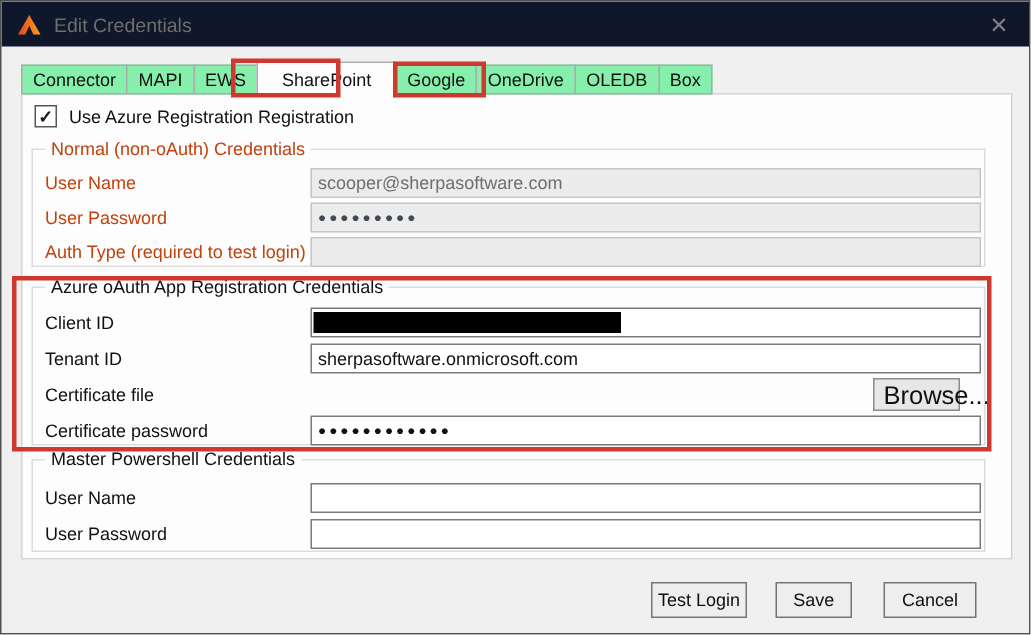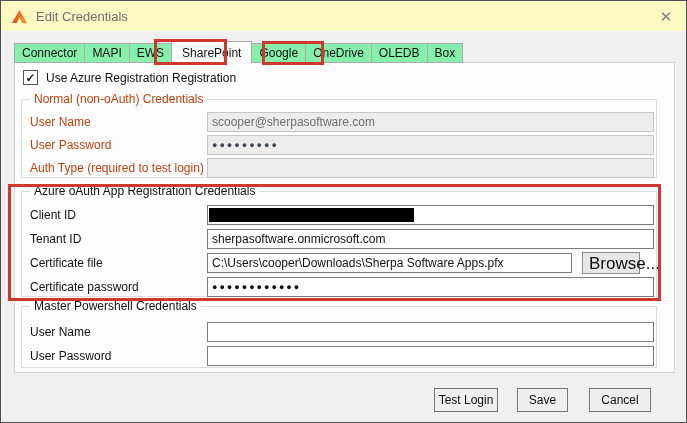--- a/index.html
+++ b/index.html
@@ -3,30 +3,30 @@
 <meta charset="utf-8">
 <style>
   html,body{margin:0;padding:0;background:#c8c8c8;}
   *{box-sizing:border-box;}
   .dialog{
     position:relative;width:687px;height:423px;margin:0 auto;
     background:#f0f0f0;border:1px solid #4f4f4f;overflow:hidden;
     font-family:"Liberation Sans",sans-serif;font-size:12px;color:#111;
   }
   
-  .titlebar{position:absolute;left:0;top:0;right:0;height:30px;background:#fef9c3;display:flex;align-items:center;}
+  .titlebar{position:absolute;left:0;top:0;right:0;height:30px;background:#0f172a;display:flex;align-items:center;}
   .titlebar .logo{margin-left:10px;width:17px;height:15px;flex:0 0 auto;}
   .titlebar .wtitle{margin-left:8px;font-size:13px;color:#6e6e6e;}
   .closebtn{position:absolute;right:6px;top:4px;width:28px;height:23px;display:flex;align-items:center;justify-content:center;
     color:#7f7f7f;font-size:15px;cursor:pointer;background:transparent;border:none;font-family:"Liberation Sans",sans-serif;}
   
   .tabs{position:absolute;left:13px;top:40px;height:22px;display:flex;align-items:flex-end;z-index:4;}
   .tab{height:20px;padding:0 7px;display:flex;align-items:center;background:#86efac;
     border:1px solid #acacac;margin-right:-1px;cursor:pointer;white-space:nowrap;}
-  .tab.selected{height:23px;margin-bottom:-1px;background:#fdfdfd;border-bottom-color:#fdfdfd;z-index:5;padding:0 10px;}
+  .tab.selected{height:23px;margin-bottom:-1px;background:#fdfdfd;border-bottom-color:#fdfdfd;z-index:5;padding:0 16px;}
   
   .page{position:absolute;left:13px;top:61px;width:661px;height:311px;background:#fdfdfd;border:1px solid #d4d4d4;z-index:1;}
   .content{position:absolute;left:0;top:0;width:687px;height:423px;z-index:2;pointer-events:none;}
   .content *{pointer-events:auto;}
   
   .cbrow{position:absolute;left:22px;top:69px;display:flex;align-items:center;}
   .cbbox{width:15px;height:15px;background:#fff;border:1px solid #555;display:flex;align-items:center;justify-content:center;
     font-size:12px;font-weight:bold;color:#1a1a1a;line-height:1;cursor:pointer;}
   .cblabel{margin-left:8px;color:#111;cursor:pointer;}
   
@@ -105,21 +105,20 @@
       <span class="gtitle">Azure oAuth App Registration Credentials</span>
 
       <span class="flabel" style="top:16px;">Client ID</span>
       <input class="tb" style="top: 13px;" value="">
       <div class="redact" style="left:187px;top:16px;width:205px;height:14px;"></div>
 
       <span class="flabel" style="top:40px;">Tenant ID</span>
       <input class="tb" style="top: 37px;" value="sherpasoftware.onmicrosoft.com">
 
       <span class="flabel" style="top:64px;">Certificate file</span>
-      <input class="tb" style="top: 61px; width: 365px;" value="C:\Users\cooper\Downloads\Sherpa Software Apps.pfx">
       <button class="browse" style="top:60px;">Browse...</button>
 
       <span class="flabel" style="top:88px;">Certificate password</span>
       <input class="tb pw" style="top: 85px;" value="●●●●●●●●●●●●">
     </div>
 
     <div class="group" style="left:20px;top:305px;width:636px;height:62px;padding-left:41px;">
       <span class="gtitle">Master Powershell Credentials</span>
       <span class="flabel" style="top:18px;">User Name</span>
       <input class="tb" style="top: 15px;" value="">

